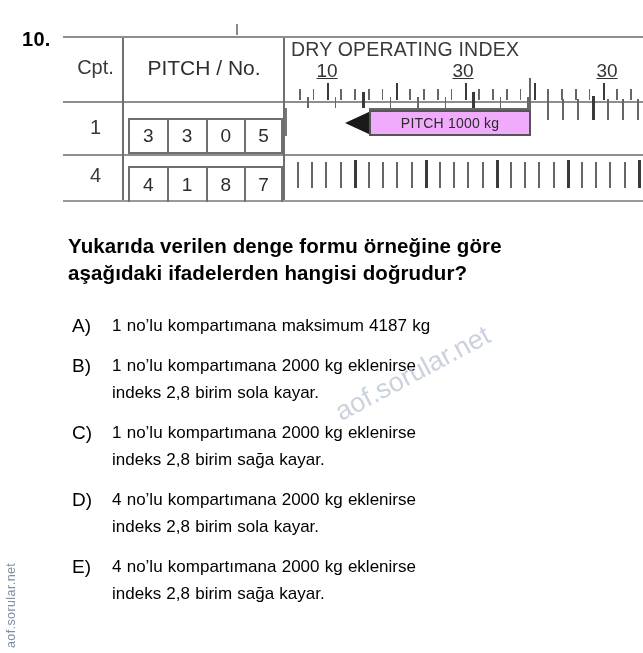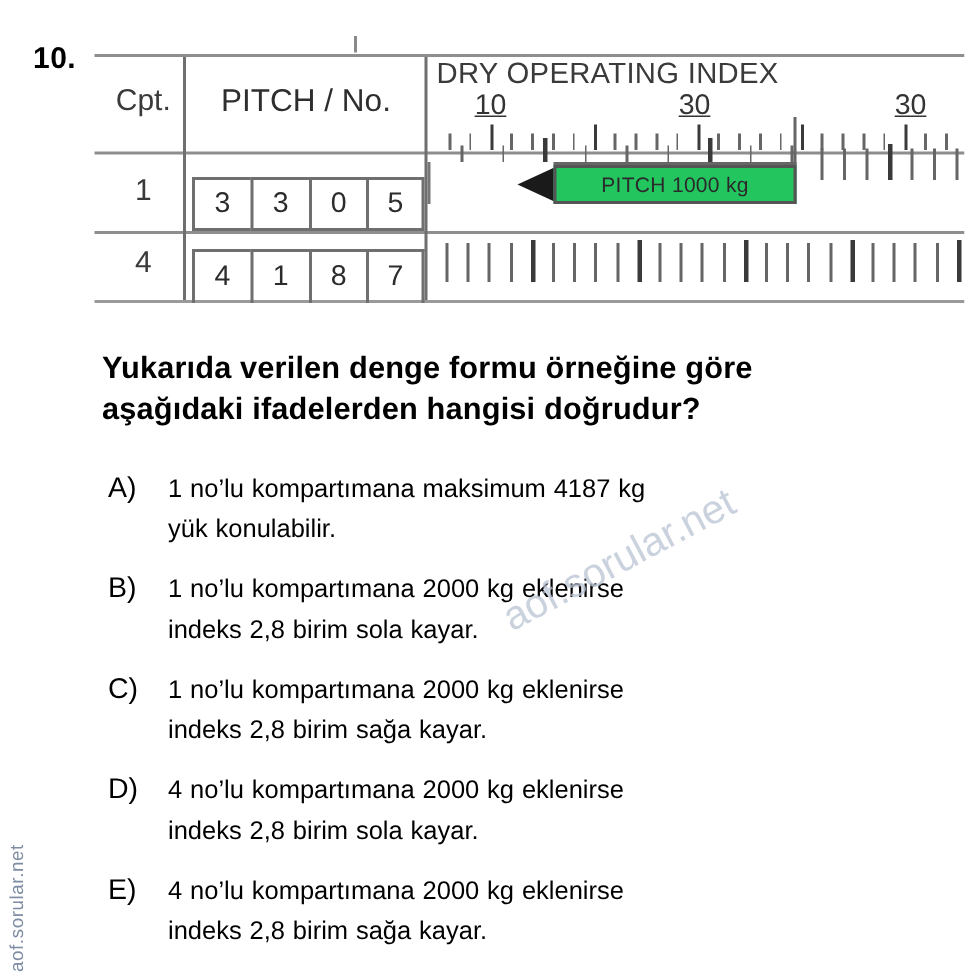--- a/index.html
+++ b/index.html
@@ -177,21 +177,21 @@
     top: 72px;
     width: 186px;
     height: 26px;
   }
   .pitch-box {
     position: absolute;
     left: 24px; top: 0;
     width: 162px; height: 26px;
     border: 2px solid #555;
     box-sizing: border-box;
-    background: #22c55e;
+    background: #f0abfc;
     display: flex;
     align-items: center;
     justify-content: center;
     font-size: 14px;
     color: #2b2b2b;
     letter-spacing: .2px;
   }
   .pitch-arrow {
     position: absolute;
     left: 0; top: 1px;
@@ -394,21 +394,20 @@
 <div class="question">
   <span>Yukarıda verilen denge formu örneğine göre</span><br>
   <span>aşağıdaki ifadelerden hangisi doğrudur?</span>
 </div>
 
 <div class="options">
   <div class="option">
     <div class="opt-letter">A)</div>
     <div class="opt-text">
       <span>1 no’lu kompartımana maksimum 4187 kg</span>
-      <span class="l2">yük konulabilir.</span>
     </div>
   </div>
   <div class="option">
     <div class="opt-letter">B)</div>
     <div class="opt-text">
       <span>1 no’lu kompartımana 2000 kg eklenirse</span>
       <span class="l2">indeks 2,8 birim sola kayar.</span>
     </div>
   </div>
   <div class="option">

